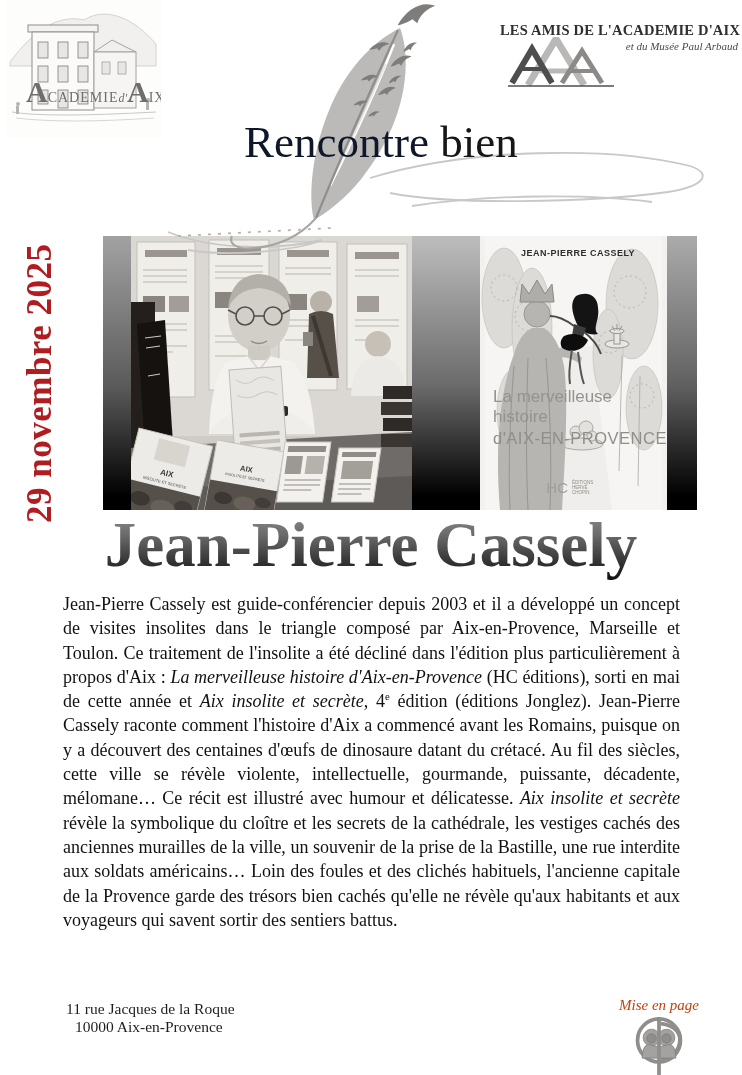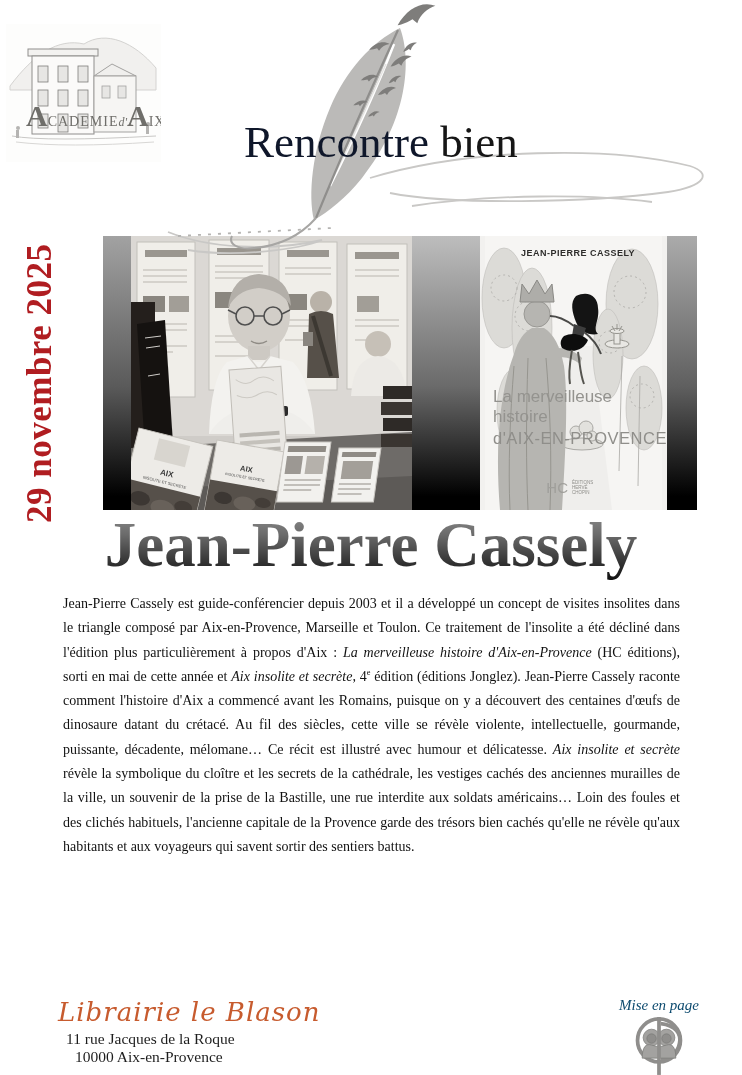--- a/index.html
+++ b/index.html
@@ -2,21 +2,21 @@
 <html><head>
 <meta charset="utf-8">
 <style>
   html,body{margin:0;padding:0;background:#888;}
   .page{
     position:relative; width:742px; height:1075px; margin:0 auto;
     background:#ffffff; overflow:hidden;
     font-family:"Liberation Serif", serif; color:#141414;
   }
   
-  .academy-logo{position:absolute; left:6px; top:24px; width:155px; height:138px;}
+  .academy-logo{position:absolute; left:6px; top:0; width:155px; height:138px;}
   .amis-logo{position:absolute; left:500px; top:22px; width:238px; height:108px;}
   .amis-line1{font-weight:bold; font-size:14.5px; color:#2f2f2f; white-space:nowrap; text-align:right; letter-spacing:.2px;}
   .amis-line2{font-style:italic; font-size:11px; color:#4a4a4a; text-align:right; margin-top:1px;}
   .amis-triangles{position:absolute; left:6px; top:15px; width:112px; height:52px;}
   .center-art{position:absolute; left:150px; top:0; width:560px; height:265px; z-index:1;}
   .event-title{position:absolute; z-index:2; white-space:nowrap;}
   .event-title.l1{left:244px; top:116px; font-size:45px;}
   .event-title.l1 .accent{font-weight:normal; color:#0f172a;}
   .event-title.l1 .rest{color:#161616;}
   .event-title.l2{left:221px; top:156px; font-size:40px; color:#111;}
@@ -39,30 +39,30 @@
   
   .main-title{
     position:absolute; left:0; width:742px; top:509px; text-align:center;
     font-size:63px; font-weight:bold; letter-spacing:0;
     background:linear-gradient(180deg,#919191 0%,#6b6b6b 35%,#0c0c0c 100%);
     -webkit-background-clip:text; background-clip:text; color:transparent;
   }
   
   .article{
     position:absolute; left:63px; top:592px; width:617px;
-    font-size:14px; line-height:24.3px; text-align:justify; color:#111;
+    font-size:18px; line-height:24.3px; text-align:justify; color:#111;
   }
   .article sup{font-size:60%; line-height:0; vertical-align:super;}
   
   .bookstore{position:absolute; left:58px; top:997px;}
   .bookstore-name{font-family:"DejaVu Serif", serif; font-style:italic; font-size:26px; color:#c75b2e; letter-spacing:1px;}
   .bookstore-addr{font-size:15.5px; color:#1d1d1d; line-height:18px; margin-top:3px;}
   .addr1{margin-left:8px;} .addr2{margin-left:17px;}
   .credits{position:absolute; left:596px; top:997px; width:126px; text-align:center;}
-  .credits-top{font-style:italic; font-size:15px; color:#0c4a6e;}
+  .credits-top{font-style:italic; font-size:15px; color:#c2410c;}
   .credit-logo{width:56px; height:62px; margin:1px auto 0;}
 </style>
 </head>
 <body>
 
 <div class="page">
 
   <div class="academy-logo">
     <svg viewBox="0 0 155 138">
       <rect width="155" height="138" fill="#fdfdfc"></rect>
@@ -89,20 +89,35 @@
       <g fill="#b5b4b2">
           <circle cx="12" cy="104" r="2"></circle>
           <circle cx="142" cy="100" r="2"></circle>
           <rect x="10" y="106" width="3" height="8"></rect>
           <rect x="140" y="102" width="3" height="8"></rect>
         </g>
       <text x="20" y="102" fill="#6f6e6a" font-family="Liberation Serif, serif"><tspan font-size="30" font-weight="bold">A</tspan><tspan font-size="14" letter-spacing="1">CADEMIE</tspan><tspan font-size="12" font-style="italic">d'</tspan><tspan font-size="30" font-weight="bold">A</tspan><tspan font-size="14" letter-spacing="1">IX</tspan></text>
     </svg>
   </div>
 
+  <div class="amis-logo">
+    <div class="amis-line1">LES AMIS DE L'ACADEMIE D'AIX</div>
+    <div class="amis-line2">et du Musée Paul Arbaud</div>
+    <svg class="amis-triangles" viewBox="0 0 112 52">
+      <g fill="none">
+        <path d="M22 48 L50 2 L78 48" stroke="#b9b8b6" stroke-width="7"></path>
+        <path d="M34 34 H66" stroke="#b9b8b6" stroke-width="5"></path>
+        <path d="M6 46 L26 12 L46 46" stroke="#4e4e4e" stroke-width="6"></path>
+        <path d="M15 32 H37" stroke="#4e4e4e" stroke-width="4"></path>
+        <path d="M56 46 L76 14 L96 46" stroke="#8b8a88" stroke-width="5"></path>
+        <path d="M65 34 H87" stroke="#8b8a88" stroke-width="4"></path>
+        <path d="M2 49 H108" stroke="#4e4e4e" stroke-width="1.6"></path>
+      </g>
+    </svg>
+  </div>
 
   <svg class="center-art" viewBox="0 0 560 265">
     <g fill="none" stroke="#c9c8c6" stroke-width="1.8">
       <path d="M220 178 C320 148 460 146 540 166 C562 173 556 186 518 192 C438 203 300 205 240 193"></path>
       <path d="M262 206 C342 194 442 194 502 202"></path>
       <path d="M18 232 C58 248 120 252 172 240 C150 249 88 258 38 250"></path>
       <path d="M28 236 L182 228" stroke-dasharray="3 7" stroke="#b5b4b2"></path>
     </g>
     <g>
       <path d="M250 28 C262 60 258 120 212 178 C196 198 178 212 164 220 C158 196 162 150 180 108 C196 70 222 42 250 28 Z" fill="#bbbab8"></path>
@@ -316,21 +331,20 @@
     </div>
 
     <div class="grad-band band-r"></div>
   </div>
 
   <div class="main-title">Jean-Pierre Cassely</div>
 
   <div class="article"><span>Jean-Pierre Cassely est guide-conférencier depuis 2003 et il a développé un concept de visites insolites dans le triangle composé par Aix-en-Provence, Marseille et Toulon. Ce traitement de l'insolite a été décliné dans l'édition plus particulièrement à propos d'Aix : </span><span style="font-style: italic;">La merveilleuse histoire d'Aix-en-Provence</span><span> (HC éditions), sorti en mai de cette année et </span><span style="font-style: italic;">Aix insolite et secrète</span><span>, 4</span><sup>e</sup><span> édition (éditions Jonglez). Jean-Pierre Cassely raconte comment l'histoire d'Aix a commencé avant les Romains, puisque on y a découvert des centaines d'œufs de dinosaure datant du crétacé. Au fil des siècles, cette ville se révèle violente, intellectuelle, gourmande, puissante, décadente, mélomane… Ce récit est illustré avec humour et délicatesse. </span><span style="font-style: italic;">Aix insolite et secrète</span><span> révèle la symbolique du cloître et les secrets de la cathédrale, les vestiges cachés des anciennes murailles de la ville, un souvenir de la prise de la Bastille, une rue interdite aux soldats américains… Loin des foules et des clichés habituels, l'ancienne capitale de la Provence garde des trésors bien cachés qu'elle ne révèle qu'aux habitants et aux voyageurs qui savent sortir des sentiers battus.</span></div>
 
   <div class="bookstore">
-    <div class="bookstore-name">Librairie le Blason</div>
     <div class="bookstore-addr">
       <div class="addr1">11 rue Jacques de la Roque</div>
       <div class="addr2">10000 Aix-en-Provence</div>
     </div>
   </div>
 
   <div class="credits">
     <div class="credits-top">Mise en page</div>
     <svg class="credit-logo" viewBox="0 0 60 66">
       <circle cx="30" cy="27" r="23" fill="none" stroke="#8f8e8c" stroke-width="4"></circle>

